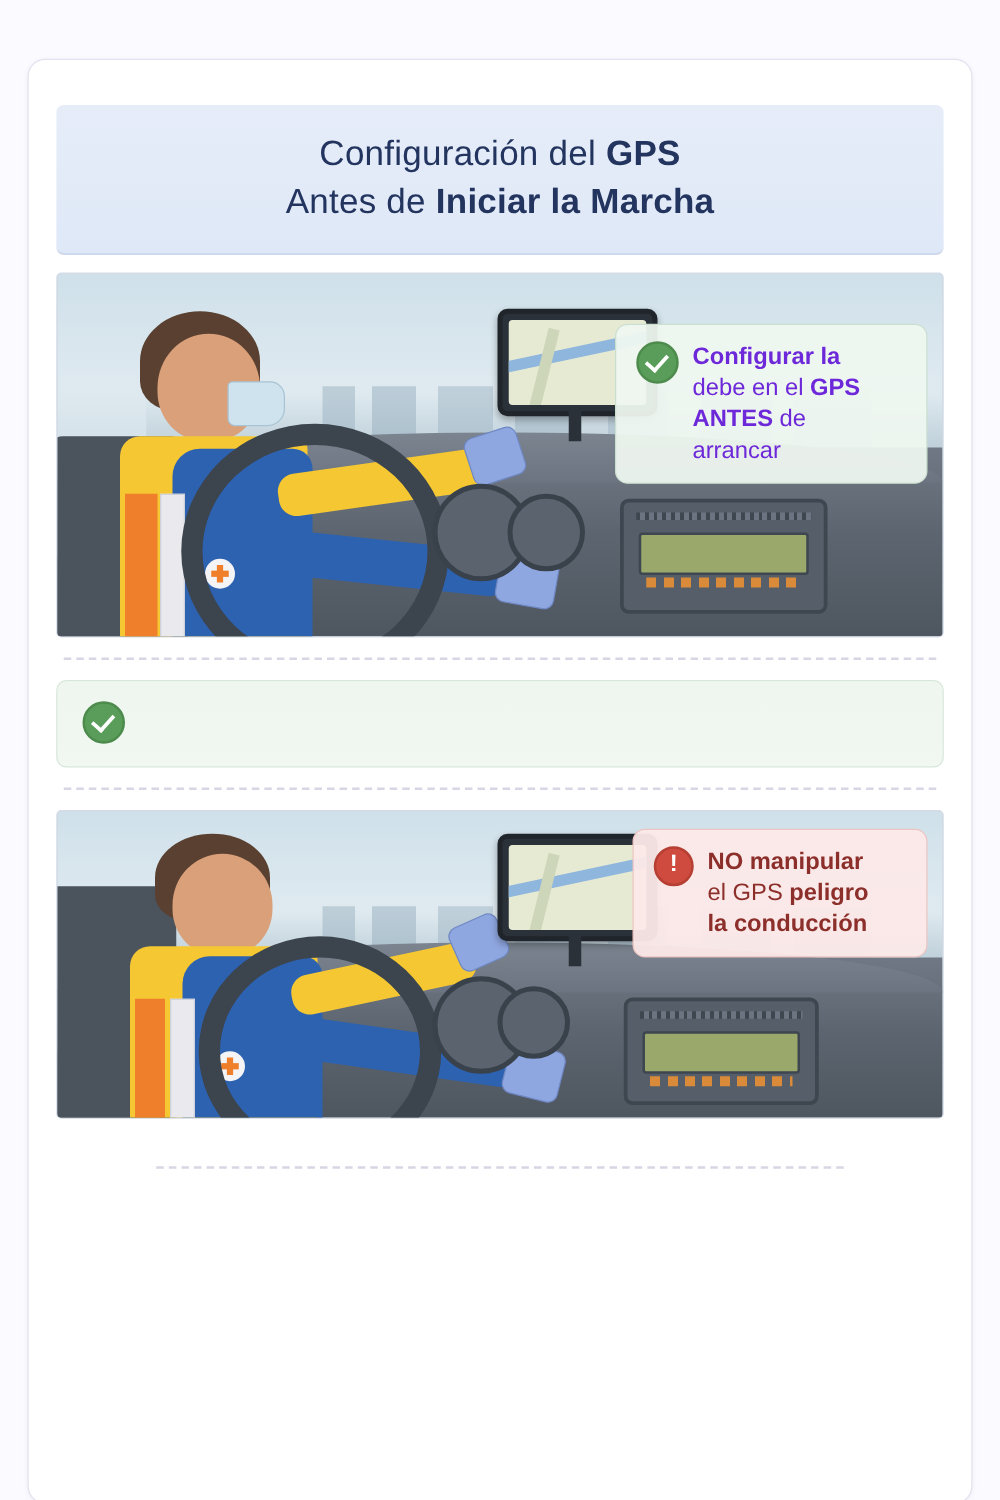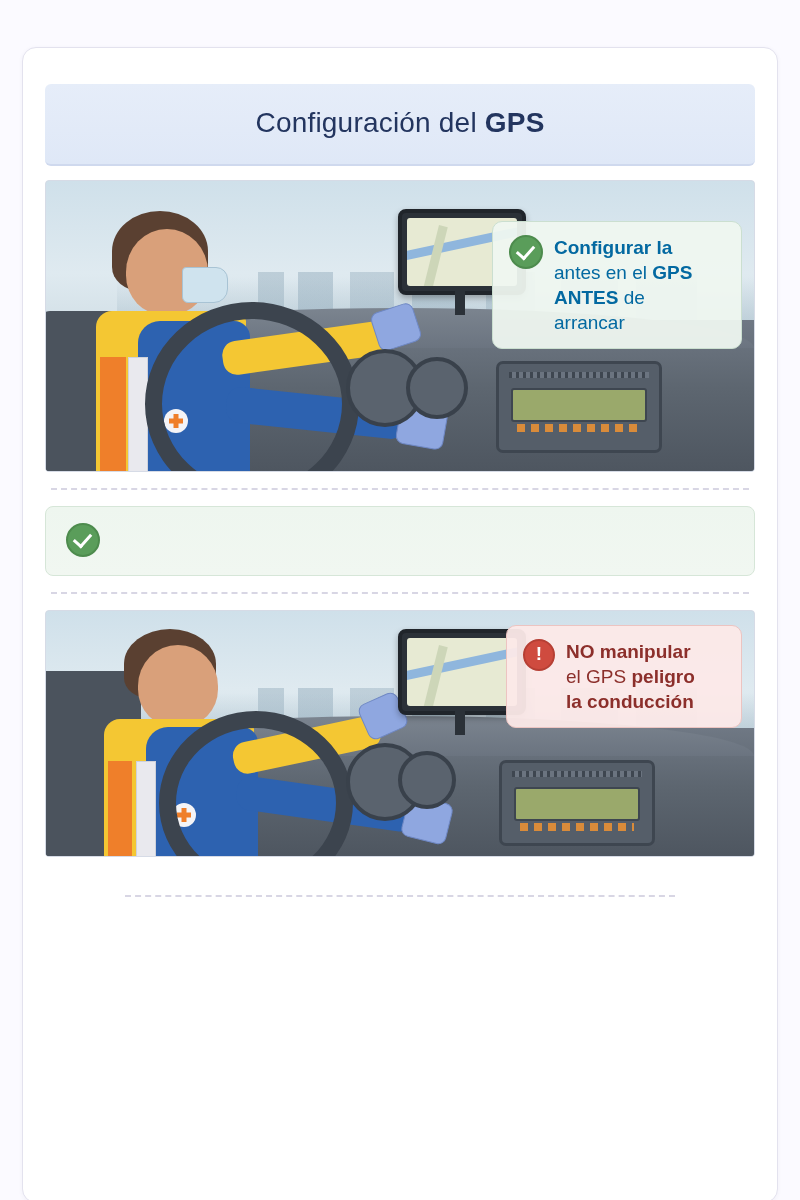--- a/index.html
+++ b/index.html
@@ -294,21 +294,21 @@
     background: rgba(239,246,240,0.94);
     border: 1px solid #cbdfd0;
   }
   .callout.bad {
     background: rgba(252,233,232,0.95);
     border: 1px solid #ecc4c1;
   }
   .callout-text {
     font-size: 19px;
     line-height: 1.32;
-    color: #0369a1;
+    color: #6d28d9;
   }
   .callout.bad .callout-text { color: #8c2f2b; }
   .callout-text b { font-weight: 700; }
 
   
   .icon-check {
     flex: 0 0 auto;
     width: 30px; height: 30px;
     border-radius: 50%;
     background: #5a9d5a;
@@ -397,20 +397,23 @@
 </head>
 <body>
 
 <div class="page">
   <div class="card">
 
     <div class="header">
       <div class="header-line">
         <span class="thin">Configuración del </span><span class="bold">GPS</span>
       </div>
+      <div class="header-line">
+        <span class="thin">Antes de </span><span class="bold">Iniciar la Marcha</span>
+      </div>
     </div>
 
     <div style="height:14px"></div>
 
     <div class="scene scene1">
       <div class="sky">
         <div class="skyline"></div>
       </div>
       <div class="road"></div>
       <div class="dash">
@@ -447,21 +450,21 @@
 
       <div class="gps" style="left:352px; top:28px;">
         <div class="screen"></div>
         <div class="mount"></div>
       </div>
 
       <div class="callout good" style="right:12px; top:40px; width:250px;">
         <span class="icon-check"></span>
         <span class="callout-text">
           <b>Configurar la</b><br>
-          <span>antes en el </span><b>GPS</b><br>
+          <span>debe en el </span><b>GPS</b><br>
           <b>ANTES</b><span> de</span><br>
           <span>arrancar</span>
         </span>
       </div>
     </div>
 
     <div class="divider"></div>
 
     <div class="msg good">
       <div class="msg-head">

